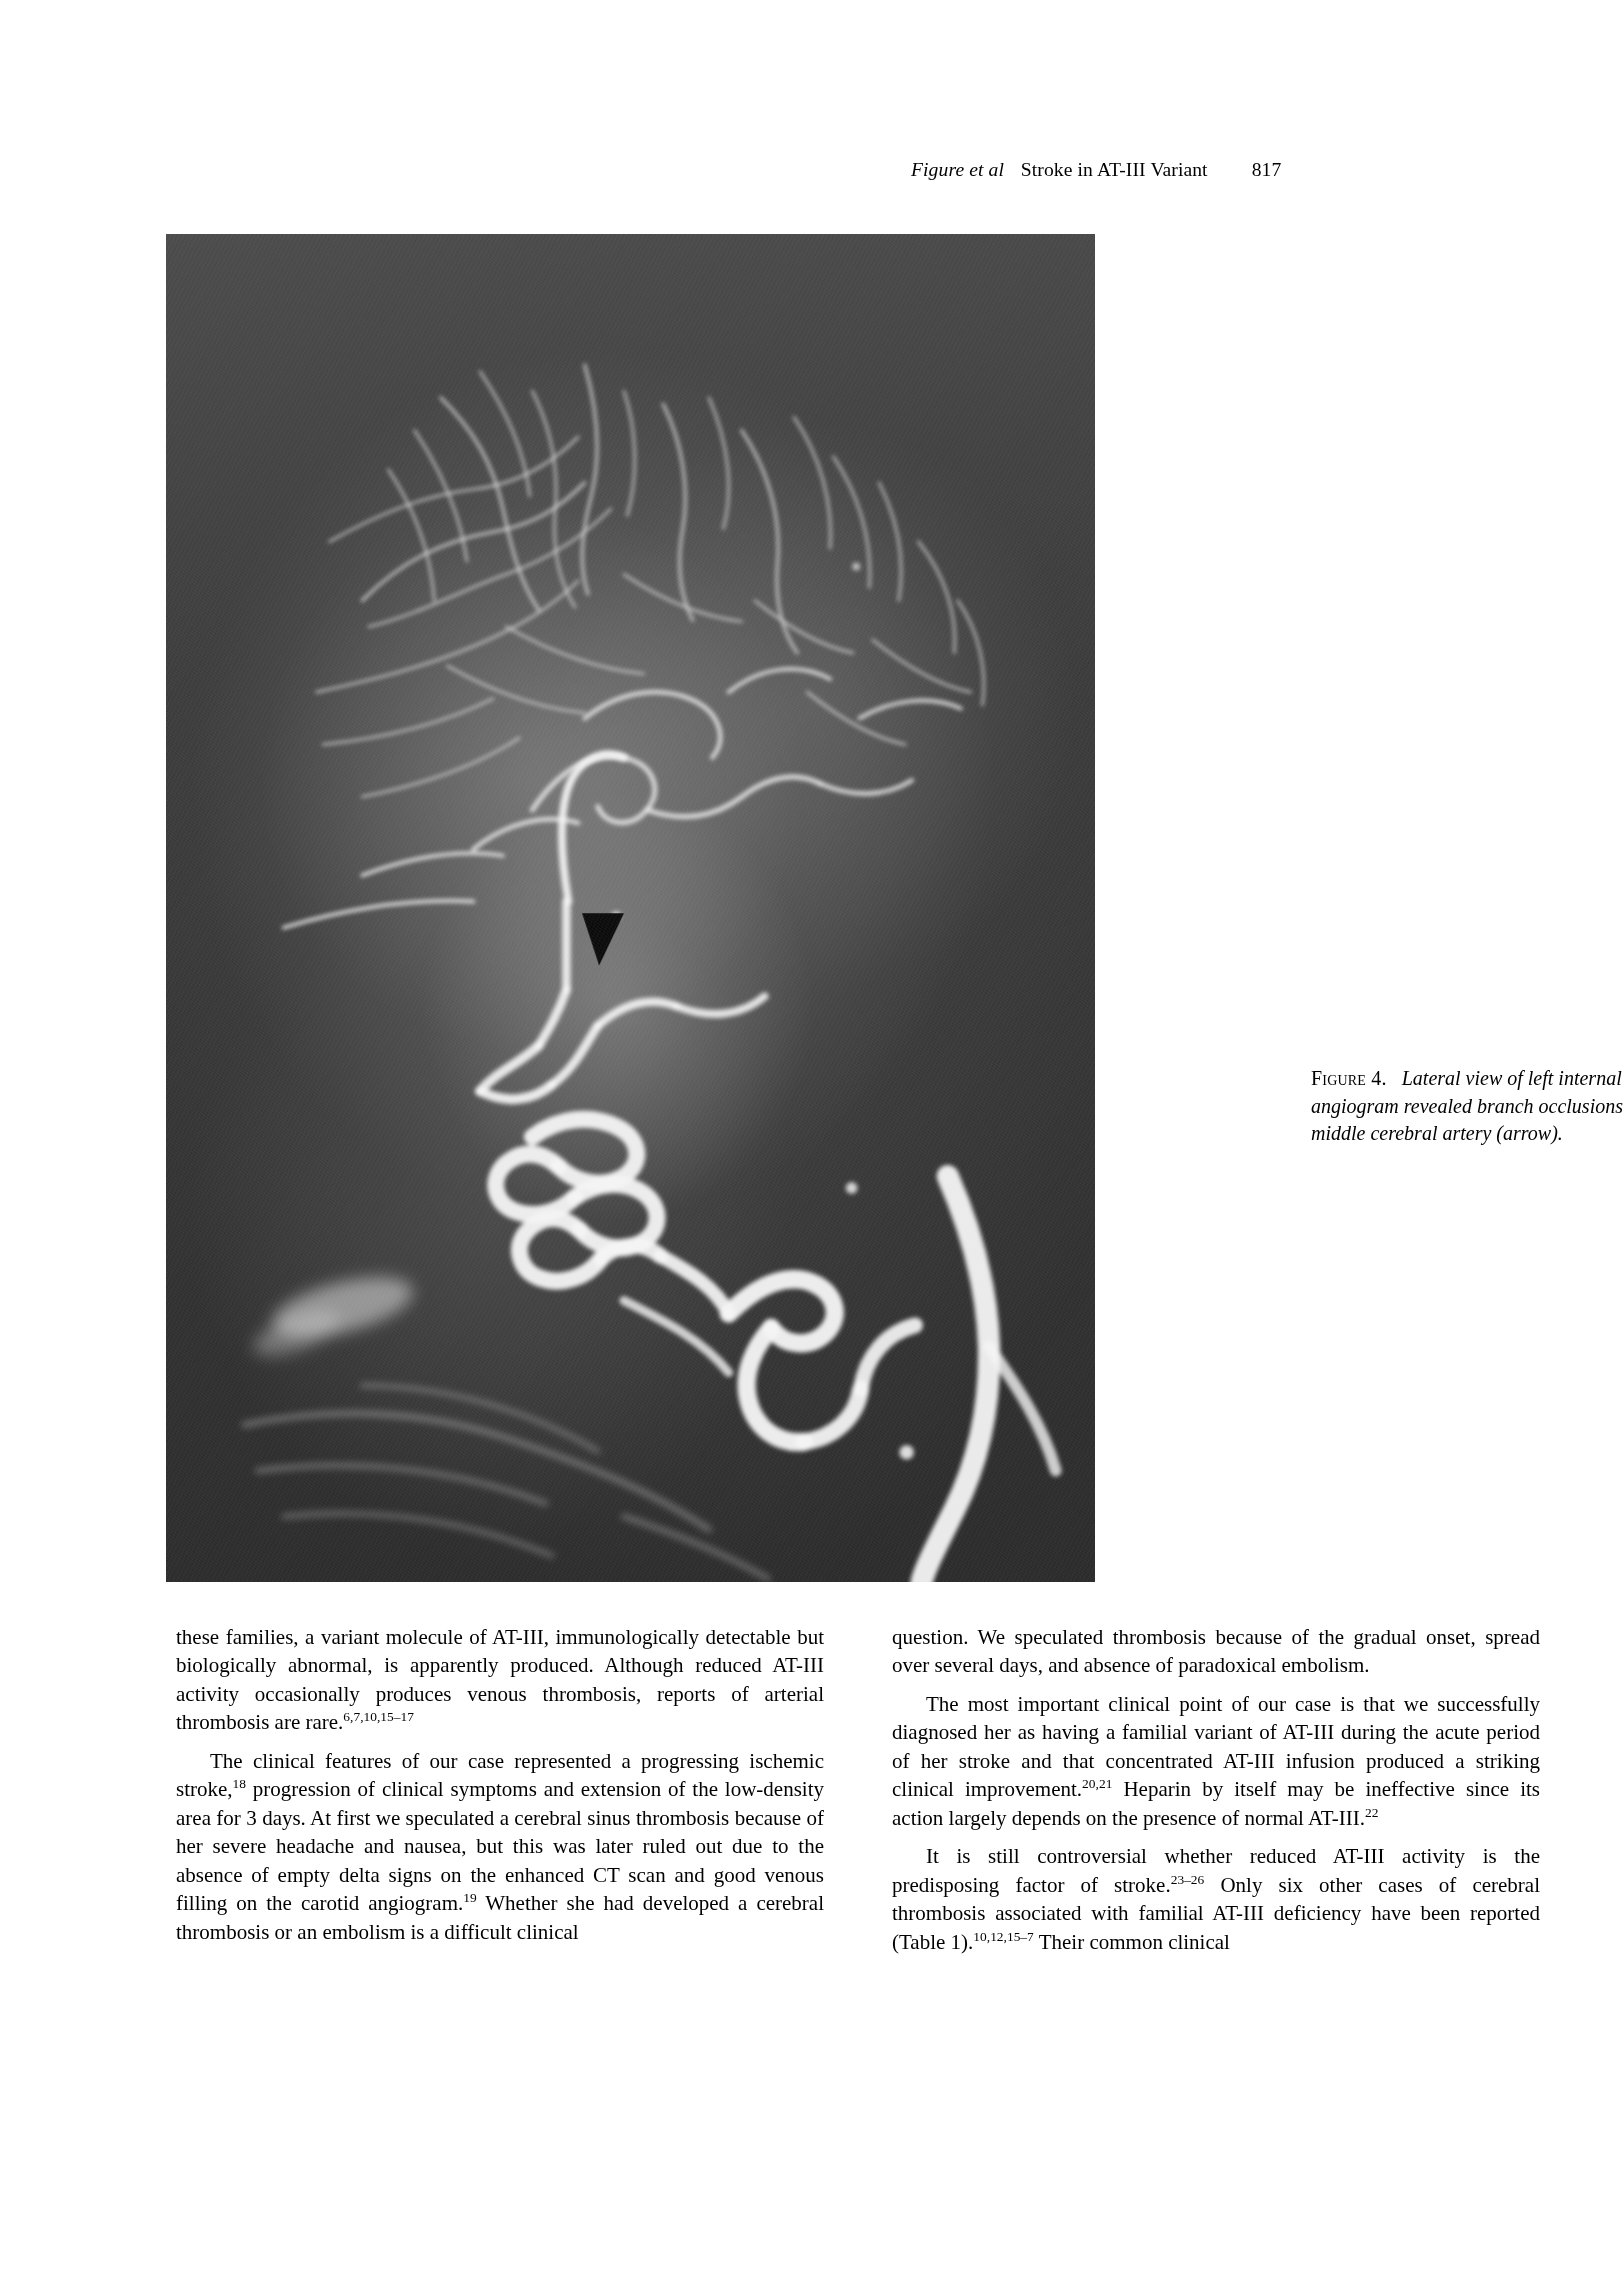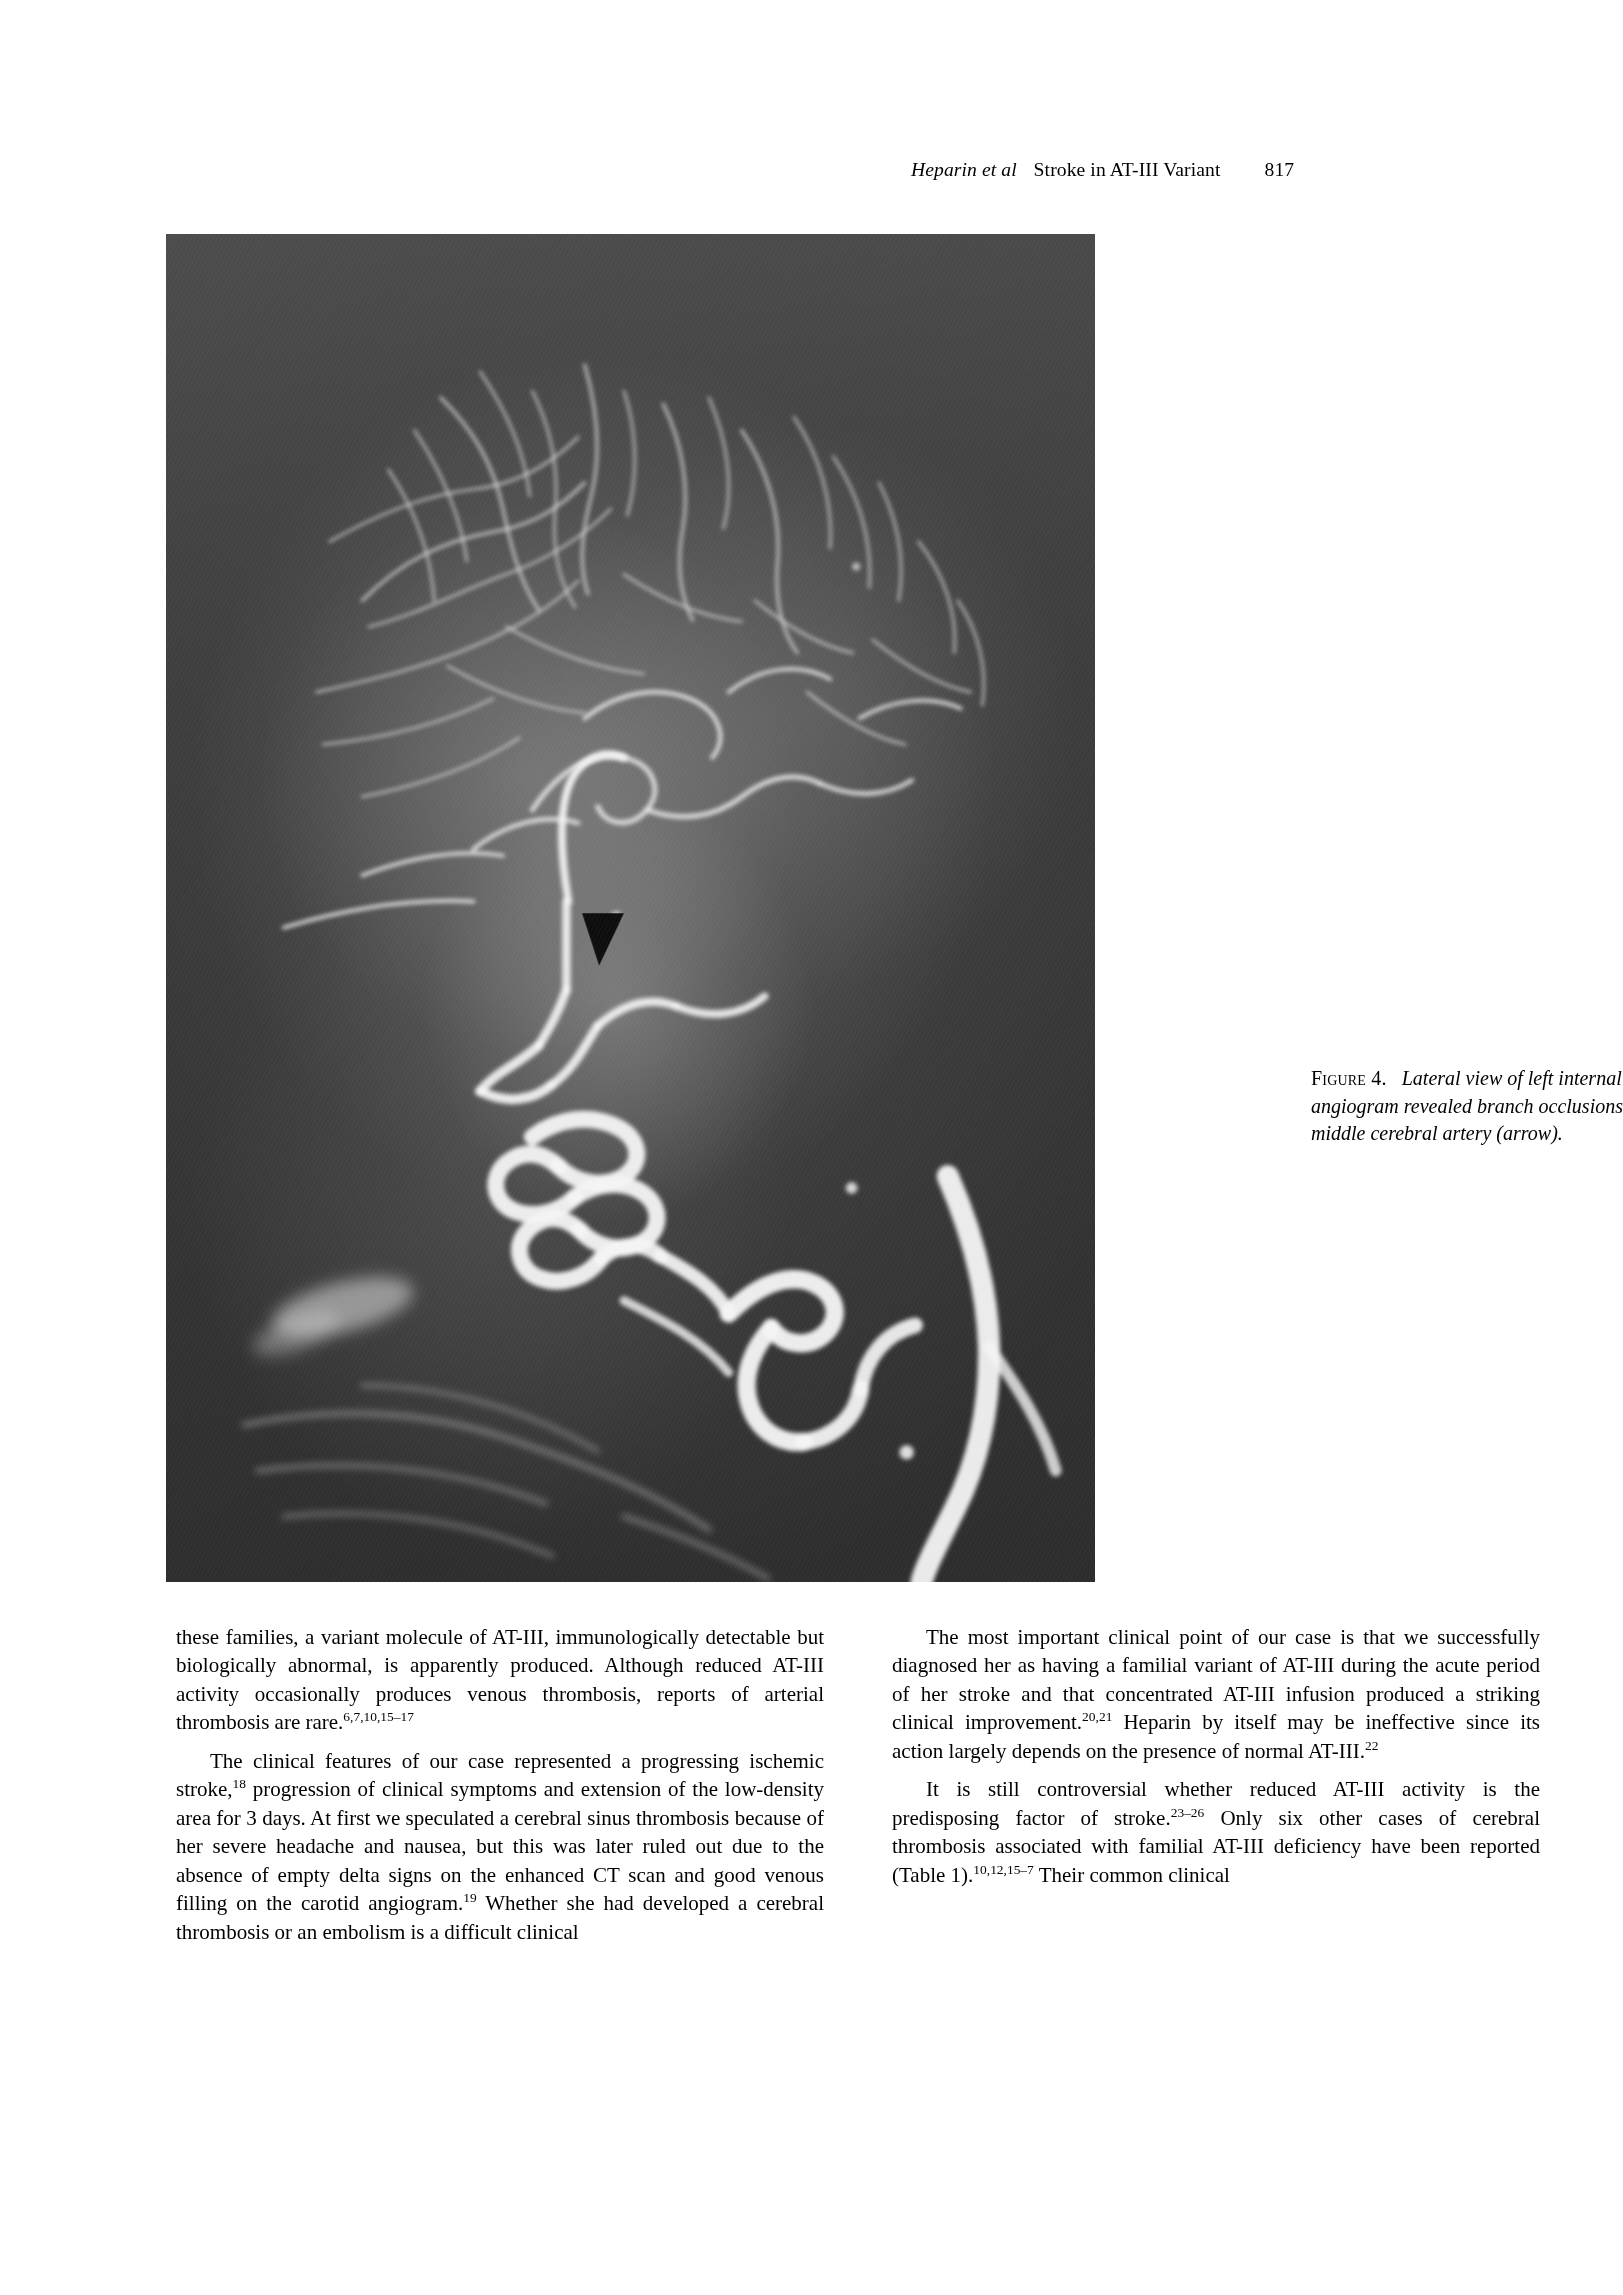--- a/index.html
+++ b/index.html
@@ -117,21 +117,21 @@
   sup {
     font-size: 0.64em;
     vertical-align: super;
     line-height: 0;
   }
 </style>
 </head>
 <body>
 
 <div class="running-head">
-  <span class="authors">Heparin et al</span>
+  <span class="authors">Figure et al</span>
   <span class="title">Stroke in AT-III Variant</span>
   <span class="pageno">817</span>
 </div>
 
 <div class="figure-block">
   <div class="angio">
     <div class="bg"></div>
 
     <svg width="929" height="1348" viewBox="0 0 1420 2060">
       <defs>
@@ -257,16 +257,17 @@
     <span class="lbl">Figure 4.</span>
     &nbsp;&nbsp;<span>Lateral view of left internal carotid angiogram revealed branch occlusions of right middle cerebral artery (arrow).</span>
   </div>
 </div>
 
 <div class="col left" id="col-left">
     <p>these families, a variant molecule of AT-III, immunologically detectable but biologically abnormal, is apparently produced. Although reduced AT-III activity occasionally produces venous thrombosis, reports of arterial thrombosis are rare.<sup>6,7,10,15–17</sup></p>
     <p class="indent">The clinical features of our case represented a progressing ischemic stroke,<sup>18</sup> progression of clinical symptoms and extension of the low-density area for 3 days. At first we speculated a cerebral sinus thrombosis because of her severe headache and nausea, but this was later ruled out due to the absence of empty delta signs on the enhanced CT scan and good venous filling on the carotid angiogram.<sup>19</sup> Whether she had developed a cerebral thrombosis or an embolism is a difficult clinical</p>
   </div>
 <div class="col right" id="col-right">
+    <p>question. We speculated thrombosis because of the gradual onset, spread over several days, and absence of paradoxical embolism.</p>
     <p class="indent">The most important clinical point of our case is that we successfully diagnosed her as having a familial variant of AT-III during the acute period of her stroke and that concentrated AT-III infusion produced a striking clinical improvement.<sup>20,21</sup> Heparin by itself may be ineffective since its action largely depends on the presence of normal AT-III.<sup>22</sup></p>
     <p class="indent">It is still controversial whether reduced AT-III activity is the predisposing factor of stroke.<sup>23–26</sup> Only six other cases of cerebral thrombosis associated with familial AT-III deficiency have been reported (Table 1).<sup>10,12,15–7</sup> Their common clinical</p>
   </div>
 
 
 </body></html>

